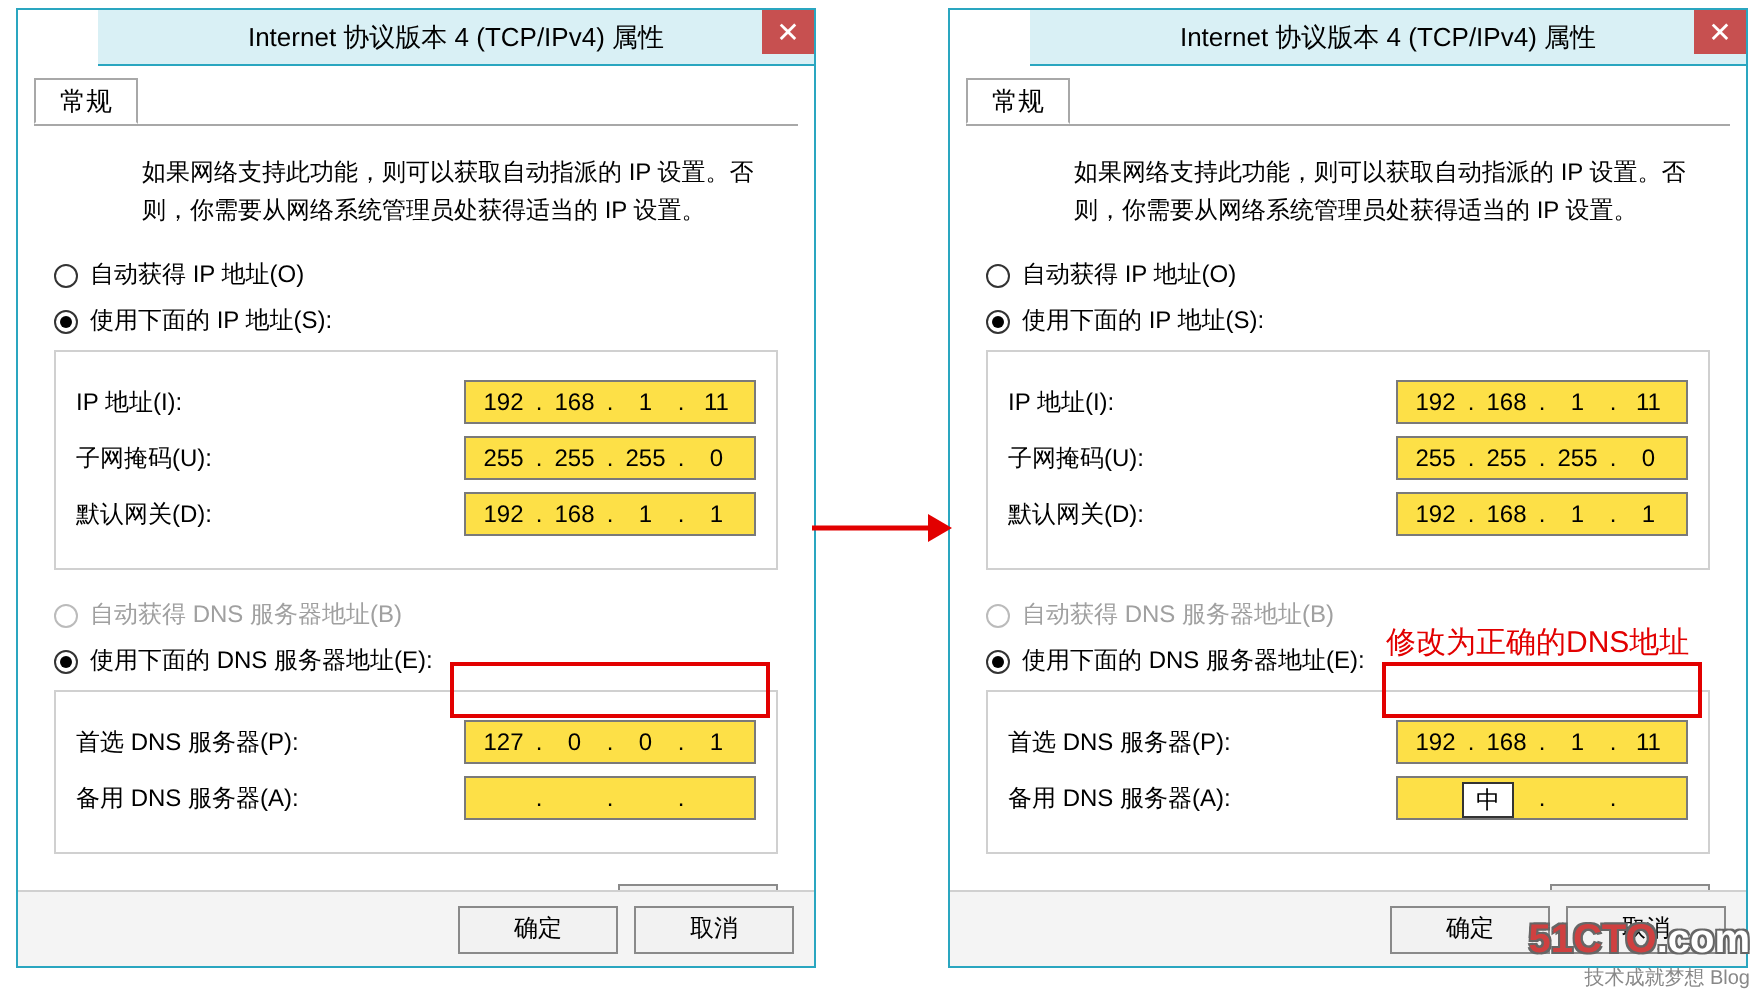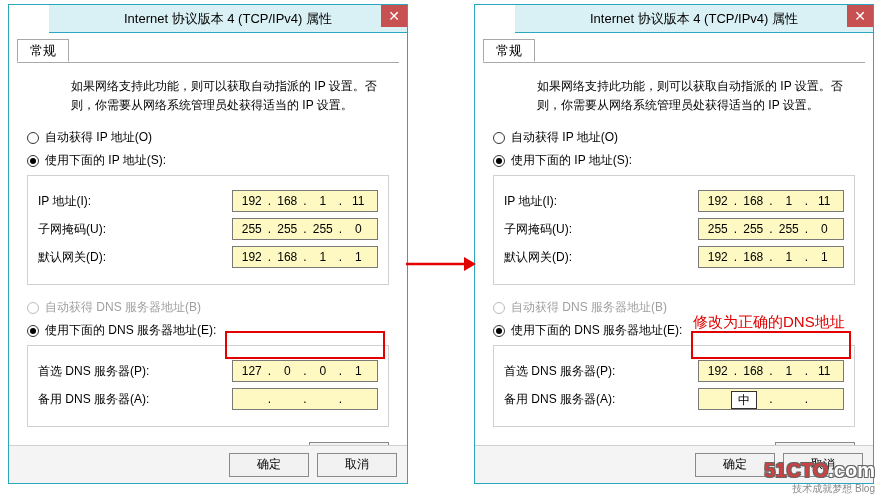--- a/index.html
+++ b/index.html
@@ -77,21 +77,21 @@
   }
   .field-row {
     display: flex; align-items: center;
     justify-content: space-between;
     margin: 6px 0;
   }
   .field-row label { font-size: 12px; }
   .ipbox {
     width: 146px; height: 22px;
     border: 1px solid #7a7a7a;
-    background: #fef9c3;
+    background: #fde047;
     display: flex; align-items: center; justify-content: center;
     font-size: 12px;
     padding: 0 4px;
   }
   .ipbox .seg { flex: 1; text-align: center; }
   .ipbox .dot { width: 6px; text-align: center; }
   .highlight-box {
     position: absolute;
     border: 2px solid #e20000;
   }

